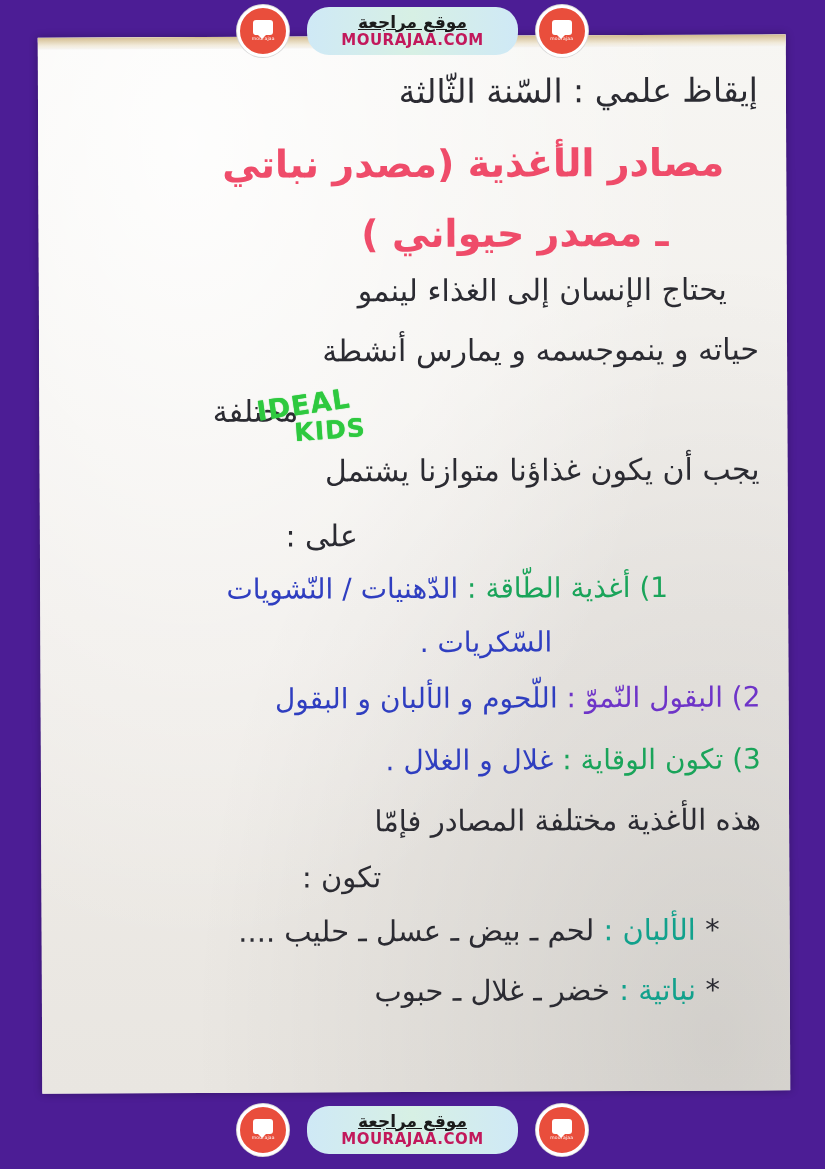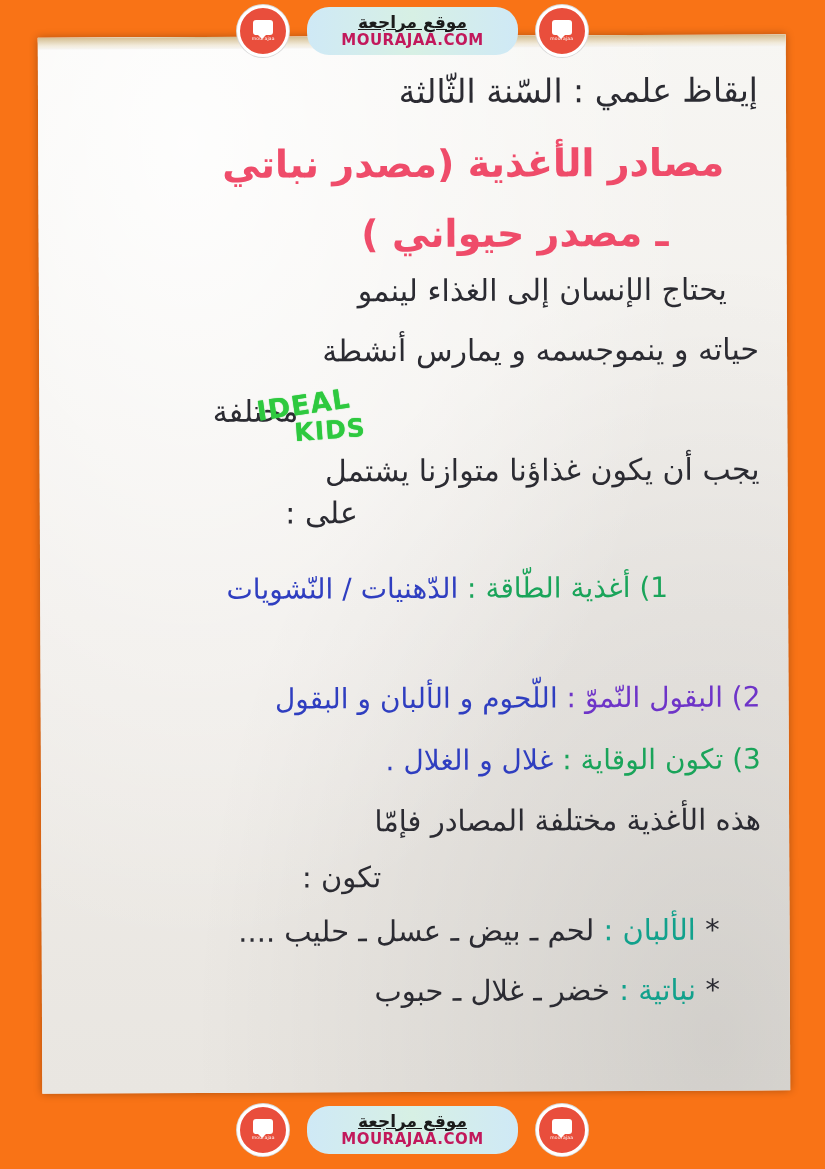--- a/index.html
+++ b/index.html
@@ -12,21 +12,21 @@
     height: 1169px;
     font-family: "DejaVu Sans", sans-serif;
     overflow: hidden;
   }
 
   
   .page {
     position: relative;
     width: 825px;
     height: 1169px;
-    background: #f97316;
+    background: #4c1d95;
     box-sizing: border-box;
     padding-left: 12px;
   }
 
   
   .wm-bar {
     position: absolute;
     left: 0;
     width: 825px;
     height: 62px;
@@ -140,21 +140,21 @@
   .ink-blue   { color: #2f3ec0; }
   .ink-teal   { color: #12a18c; }
 
   .l1  { top: 38px;  right: 28px; font-size: 33px; letter-spacing: 2px; }
   .l2  { top: 108px; right: 62px; font-size: 38px; letter-spacing: 2px; font-weight: 600;}
   .l3  { top: 178px; right: 118px;font-size: 38px; letter-spacing: 2px; font-weight: 600;}
   .l4  { top: 238px; right: 60px; font-size: 30px; letter-spacing: 3px; }
   .l5  { top: 298px; right: 28px; font-size: 30px; letter-spacing: 3px; }
   .l6  { top: 358px; right: 489px;font-size: 30px; letter-spacing: 3px; }
   .l7  { top: 418px; right: 28px; font-size: 30px; letter-spacing: 3px; }
-  .l8  { top: 460px; right: 430px;font-size: 30px; letter-spacing: 3px; }
+  .l8  { top: 483px; right: 430px;font-size: 30px; letter-spacing: 3px; }
   .l9  { top: 538px; right: 120px;font-size: 28px; letter-spacing: 1px; }
   .l10 { top: 592px; right: 236px;font-size: 28px; letter-spacing: 1px; }
   .l11 { top: 648px; right: 28px; font-size: 28px; letter-spacing: 1px; }
   .l12 { top: 710px; right: 28px; font-size: 28px; letter-spacing: 1px; }
   .l13 { top: 770px; right: 28px; font-size: 29px; letter-spacing: 2px; }
   .l14 { top: 826px; right: 408px;font-size: 29px; letter-spacing: 2px; }
   .l15 { top: 880px; right: 70px; font-size: 29px; letter-spacing: 2px; }
   .l16 { top: 940px; right: 70px; font-size: 29px; letter-spacing: 2px; }
 
   .seg { display: inline; }
@@ -219,20 +219,21 @@
       <span class="g1">IDEAL</span>
       <span class="g2">KIDS</span>
     </div>
 
     <div class="hw l9">
       <span class="seg ink-green">1)</span>
       <span class="seg ink-green">أغذية الطّاقة</span>
       <span class="seg ink-green">:</span>
       <span class="seg ink-blue">الدّهنيات / النّشويات</span>
     </div>
+    <div class="hw l10 ink-blue">السّكريات .</div>
 
     <div class="hw l11">
       <span class="seg ink-purple">2)</span>
       <span class="seg ink-purple">البقول النّموّ</span>
       <span class="seg ink-purple">:</span>
       <span class="seg ink-blue">اللّحوم و الألبان و البقول</span>
     </div>
 
     <div class="hw l12">
       <span class="seg ink-green">3)</span>

